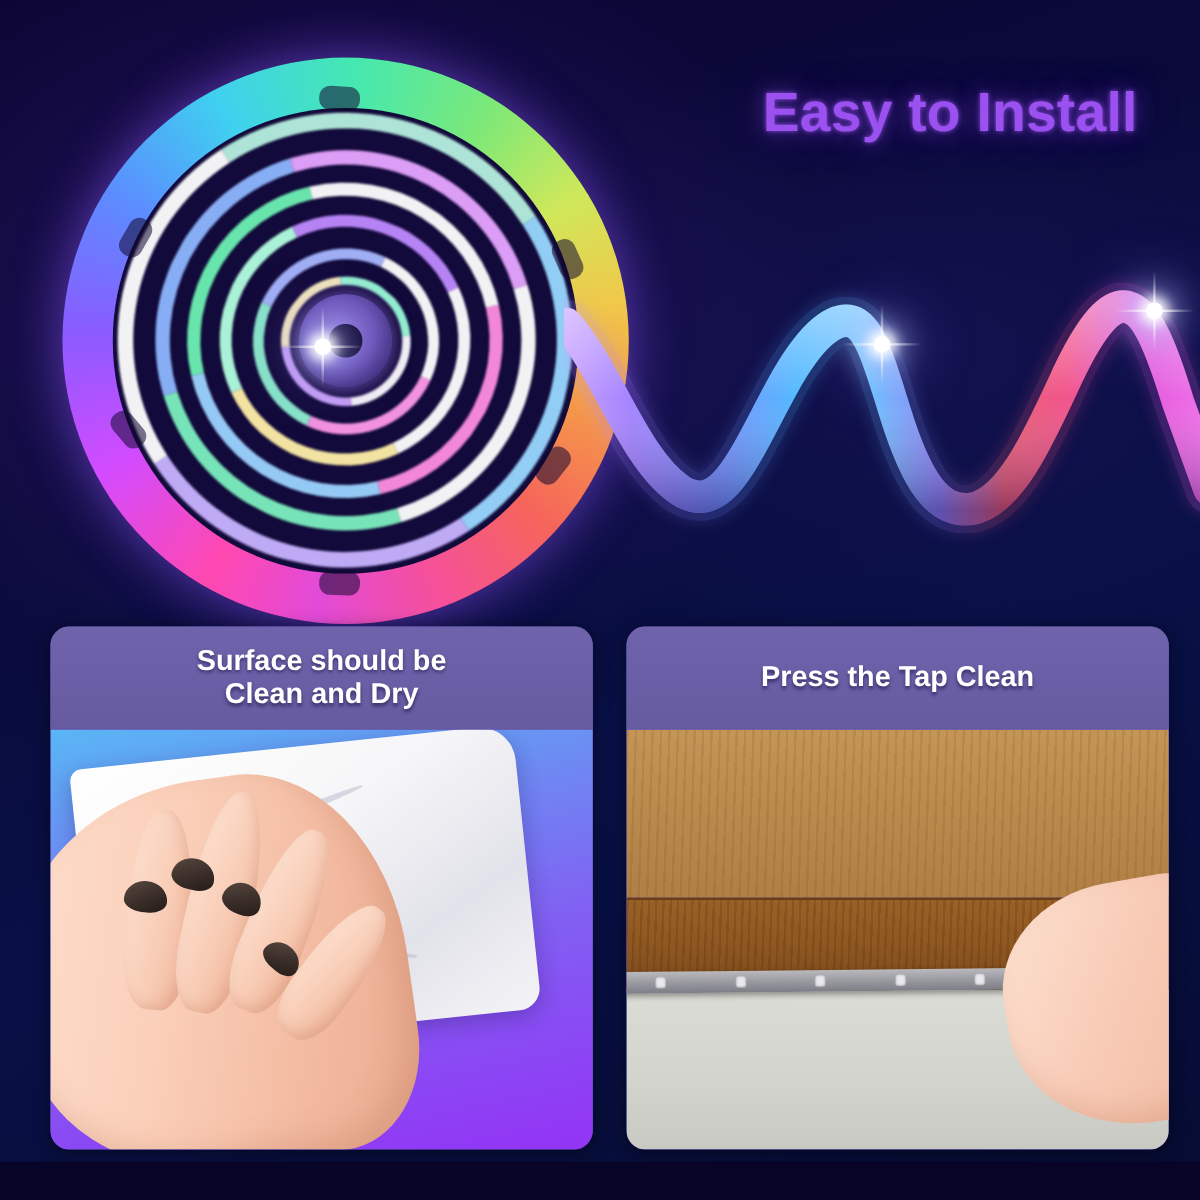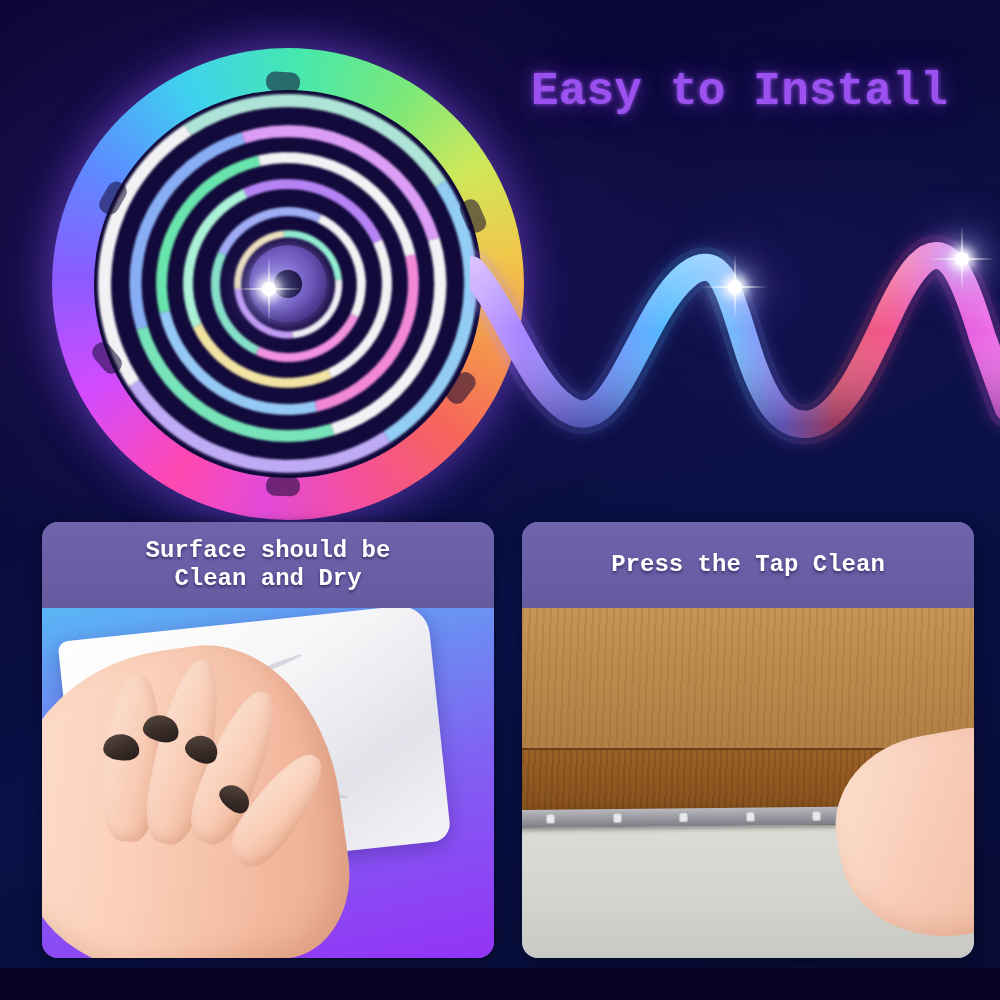--- a/index.html
+++ b/index.html
@@ -15,21 +15,20 @@
 
   #poster {
     position: relative;
     width: 1000px;
     height: 968px;
     overflow: hidden;
     background:
       radial-gradient(ellipse 70% 55% at 26% 27%, rgba(58,30,120,0.55) 0%, rgba(20,10,64,0.0) 62%),
       radial-gradient(ellipse 60% 40% at 78% 30%, rgba(26,22,92,0.55) 0%, rgba(12,8,48,0.0) 68%),
       linear-gradient(160deg, #0c0534 0%, #0a0a3a 34%, #081046 62%, #060c33 100%);
-    font-family: Liberation Mono, monospace;
   }
 
   
   .headline {
     position: absolute;
     top: 66px;
     right: 52px;
     font-size: 46px;
     font-weight: bold;
     letter-spacing: 0.2px;

